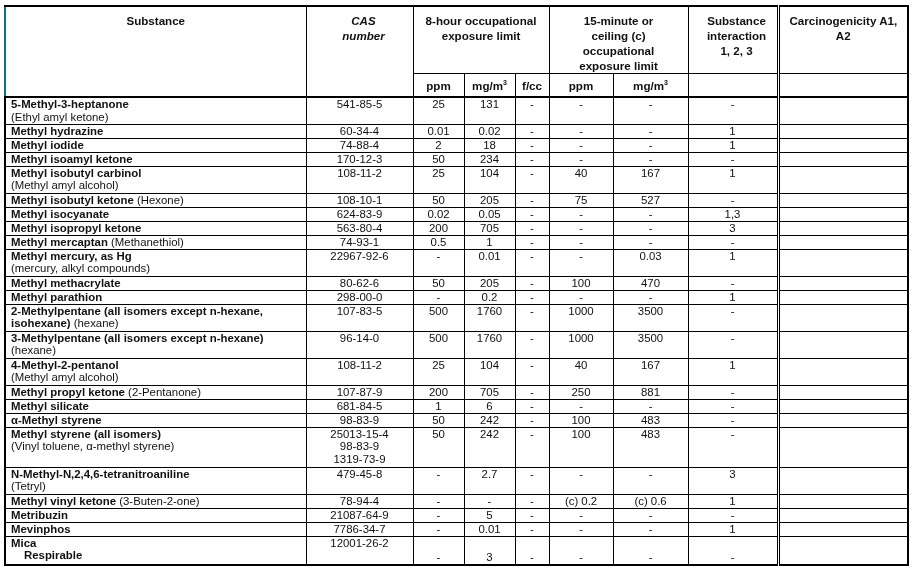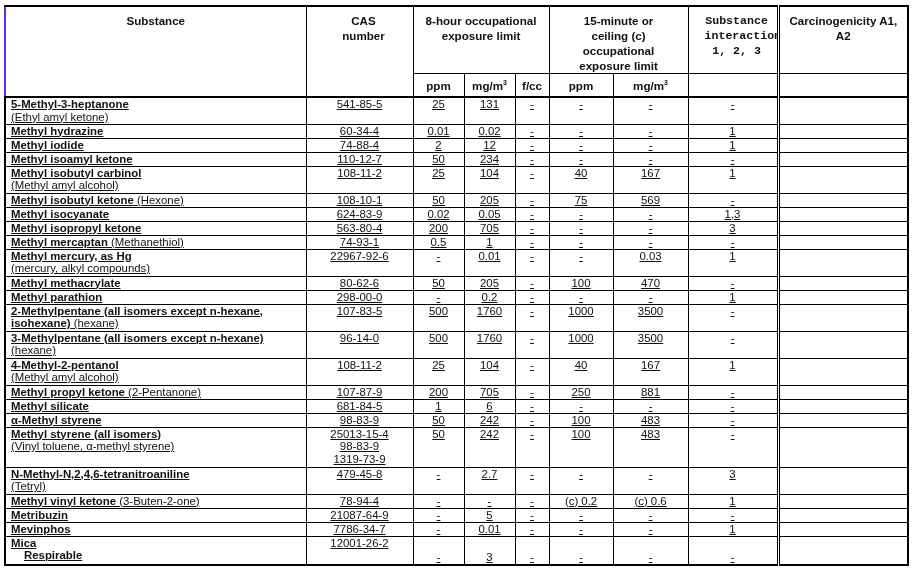--- a/index.html
+++ b/index.html
@@ -20,22 +20,22 @@
     }
     table.oel th {
       font-weight: bold;
       text-align: center;
       padding-top: 6px;
       font-size: 11.6px;
       line-height: 15px;
     }
     table.oel tr.sub th { padding: 3px 2px 2px; height: 17px; vertical-align: middle; }
     table.oel tr.sub th sup { font-size: 7px; vertical-align: 5px; line-height: 0; }
-    table.oel thead { border-top: 2px solid #000; border-left: 2px solid #6d28d9; border-right: 2px solid #000; }
-    table.oel tbody { border-left: 2px solid #000; border-right: 2px solid #000; border-bottom: 2px solid #000; text-decoration: underline; }
+    table.oel thead { border-top: 2px solid #000; border-left: 2px solid #0f766e; border-right: 2px solid #000; }
+    table.oel tbody { border-left: 2px solid #000; border-right: 2px solid #000; border-bottom: 2px solid #000; }
     table.oel tr.sub { border-bottom: 2px solid #000; }
     table.oel td.name { text-align: left; padding-left: 5px; }
     table.oel td.num { text-align: center; }
     td.name .primary { font-weight: bold; }
     td.name .alt { font-weight: normal; }
     td.name .sub-line { display: block; font-weight: normal; }
     td.name .indent { display: block; font-weight: bold; padding-left: 13px; }
     td.num .lines span { display: block; }
     .col-inter { border-right: 3px double #000 !important; }
     td.bottom { vertical-align: bottom !important; }
@@ -51,24 +51,24 @@
     <col style="width:51px">
     <col style="width:34px">
     <col style="width:64px">
     <col style="width:75px">
     <col style="width:90px">
     <col style="width:130px">
   </colgroup>
   <thead>
     <tr class="top" style="height:67px;">
       <th rowspan="2">Substance</th>
-      <th rowspan="2" style="padding-left:26px;padding-right:18px;">CAS number</th>
+      <th rowspan="2" style="padding-left:26px;padding-right:18px;font-style:italic;">CAS number</th>
       <th colspan="3" style="padding-left:12px;padding-right:12px;">8-hour occupational exposure limit</th>
       <th colspan="2" style="padding-left:18px;padding-right:18px;">15-minute or ceiling (c) occupational exposure limit</th>
-      <th class="col-inter" style="padding-left:16px;padding-right:8px;font-family:Liberation Mono, monospace;">Substance interaction 1, 2, 3</th>
+      <th class="col-inter" style="padding-left:16px;padding-right:8px;">Substance interaction 1, 2, 3</th>
       <th>Carcinogenicity A1, A2</th>
     </tr>
     <tr class="sub">
       <th>ppm</th>
       <th><span>mg/m</span><sup>3</sup></th>
       <th>f/cc</th>
       <th>ppm</th>
       <th><span>mg/m</span><sup>3</sup></th>
       <th class="col-inter"></th>
       <th></th>
@@ -106,32 +106,32 @@
         <td class="num"></td>
       </tr>
       <tr style="height: 14px;">
         <td class="name"><span class="primary">Methyl iodide</span></td>
         <td class="num">
           <div class="lines">
             <span>74-88-4</span>
           </div>
         </td>
         <td class="num">2</td>
-        <td class="num">12</td>
+        <td class="num">18</td>
         <td class="num">-</td>
         <td class="num">-</td>
         <td class="num">-</td>
         <td class="num col-inter">1</td>
         <td class="num"></td>
       </tr>
       <tr style="height: 14px;">
         <td class="name"><span class="primary">Methyl isoamyl ketone</span></td>
         <td class="num">
           <div class="lines">
-            <span>110-12-7</span>
+            <span>170-12-3</span>
           </div>
         </td>
         <td class="num">50</td>
         <td class="num">234</td>
         <td class="num">-</td>
         <td class="num">-</td>
         <td class="num">-</td>
         <td class="num col-inter">-</td>
         <td class="num"></td>
       </tr>
@@ -154,21 +154,21 @@
         <td class="name"><span class="primary">Methyl isobutyl ketone</span><span class="alt"> (Hexone)</span></td>
         <td class="num">
           <div class="lines">
             <span>108-10-1</span>
           </div>
         </td>
         <td class="num">50</td>
         <td class="num">205</td>
         <td class="num">-</td>
         <td class="num">75</td>
-        <td class="num">569</td>
+        <td class="num">527</td>
         <td class="num col-inter">-</td>
         <td class="num"></td>
       </tr>
       <tr style="height: 14px; margin-left: 44px;">
         <td class="name"><span class="primary">Methyl isocyanate</span></td>
         <td class="num">
           <div class="lines">
             <span>624-83-9</span>
           </div>
         </td>

